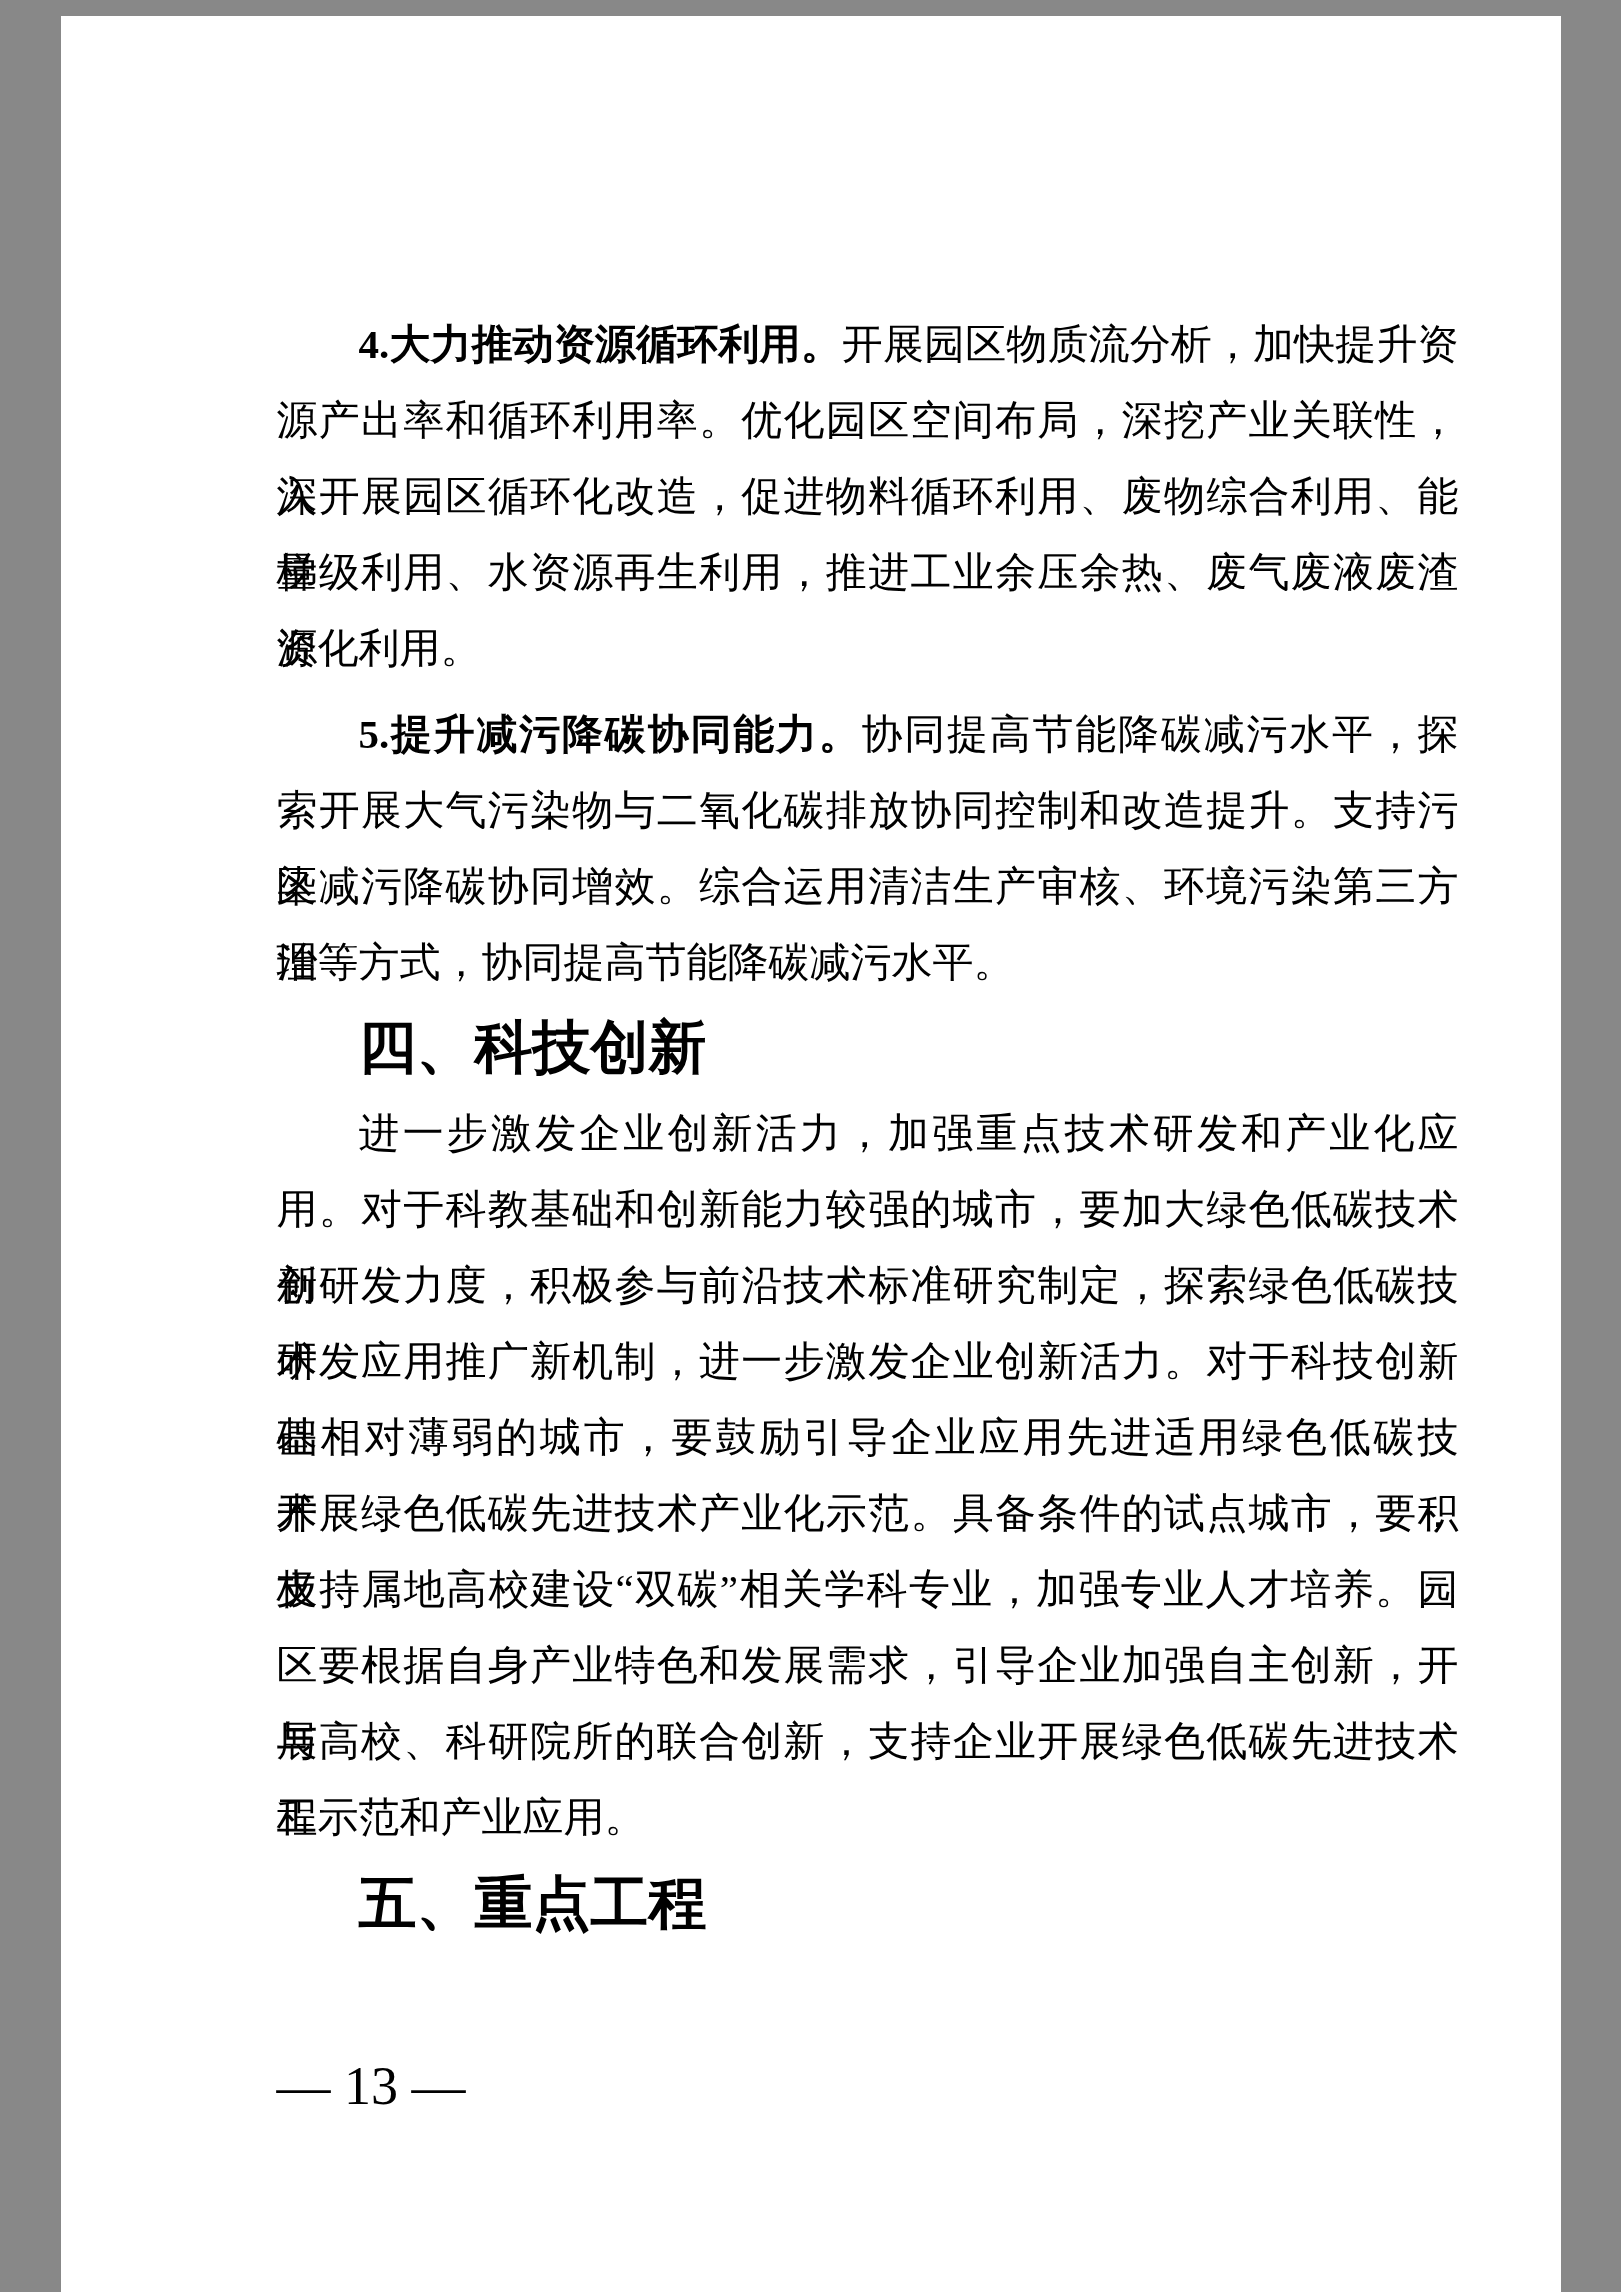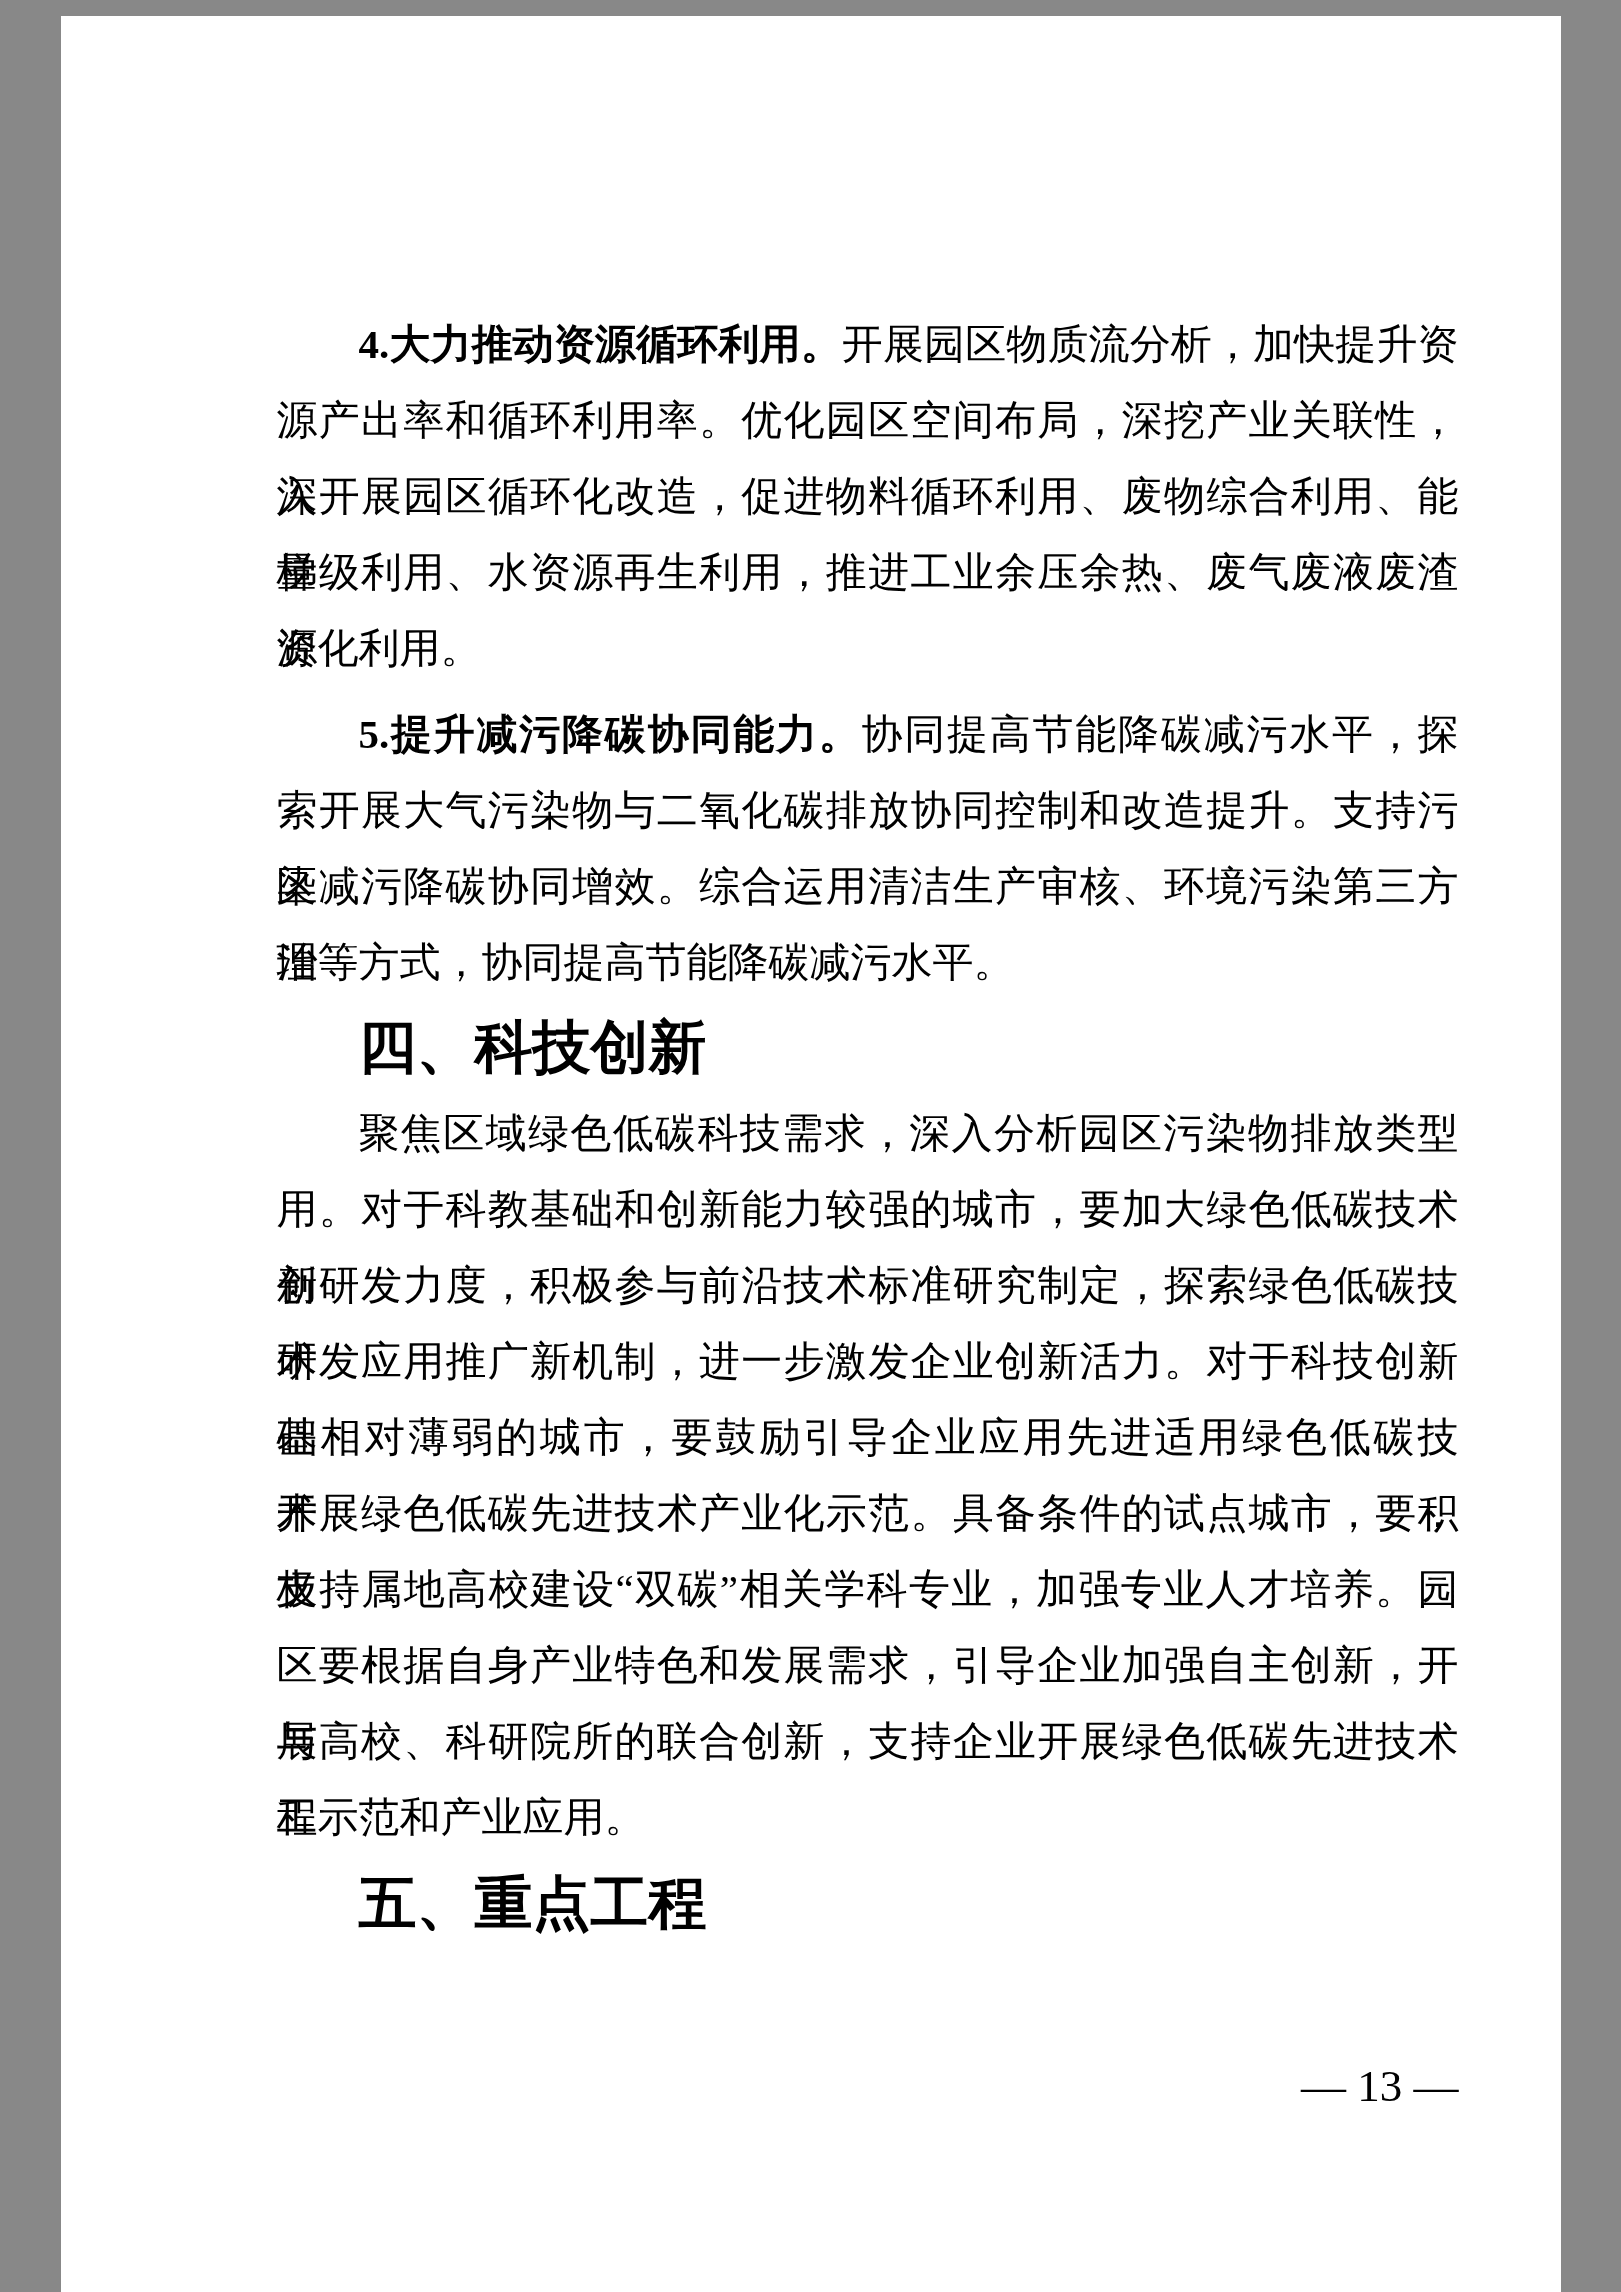--- a/index.html
+++ b/index.html
@@ -43,40 +43,39 @@
     font-size: 58px;
   }
   .lead { font-weight: 700; }
   .page-number {
     position: absolute;
     top: 2041px;
     left: 216px;
     width: 1182px;
     height: 59px;
     line-height: 59px;
-    font-size: 45px;
-    text-align: right;
+    font-size: 54px;
   }
 </style>
 </head>
 <body>
 
 <div class="page">
   <main class="text-block">
       <div class="line para-start fill"><span class="lead">4.大力推动资源循环利用。</span><span class="line-text">开展园区物质流分析，加快提升资</span></div>
       <div class="line fill"><span class="line-text">源产出率和循环利用率。优化园区空间布局，深挖产业关联性，深</span></div>
       <div class="line fill"><span class="line-text">入开展园区循环化改造，促进物料循环利用、废物综合利用、能量</span></div>
       <div class="line fill"><span class="line-text">梯级利用、水资源再生利用，推进工业余压余热、废气废液废渣资</span></div>
       <div class="line last"><span class="line-text">源化利用。</span></div>
       <div class="line para-start fill"><span class="lead">5.提升减污降碳协同能力。</span><span class="line-text">协同提高节能降碳减污水平，探</span></div>
       <div class="line fill"><span class="line-text">索开展大气污染物与二氧化碳排放协同控制和改造提升。支持污染</span></div>
       <div class="line fill"><span class="line-text">区减污降碳协同增效。综合运用清洁生产审核、环境污染第三方治</span></div>
       <div class="line last"><span class="line-text">理等方式，协同提高节能降碳减污水平。</span></div>
       <div class="line heading para-start last"><span class="line-text">四、科技创新</span></div>
-      <div class="line para-start fill"><span class="line-text">聚焦区域绿色低碳科技需求，深入分析园区污染物排放类型</span></div>
+      <div class="line para-start fill"><span class="line-text">进一步激发企业创新活力，加强重点技术研发和产业化应</span></div>
       <div class="line fill"><span class="line-text">用。对于科教基础和创新能力较强的城市，要加大绿色低碳技术创</span></div>
       <div class="line fill"><span class="line-text">新研发力度，积极参与前沿技术标准研究制定，探索绿色低碳技术</span></div>
       <div class="line fill"><span class="line-text">研发应用推广新机制，进一步激发企业创新活力。对于科技创新基</span></div>
       <div class="line fill"><span class="line-text">础相对薄弱的城市，要鼓励引导企业应用先进适用绿色低碳技术，</span></div>
       <div class="line fill"><span class="line-text">开展绿色低碳先进技术产业化示范。具备条件的试点城市，要积极</span></div>
       <div class="line fill"><span class="line-text">支持属地高校建设“双碳”相关学科专业，加强专业人才培养。园</span></div>
       <div class="line fill"><span class="line-text">区要根据自身产业特色和发展需求，引导企业加强自主创新，开展</span></div>
       <div class="line fill"><span class="line-text">与高校、科研院所的联合创新，支持企业开展绿色低碳先进技术工</span></div>
       <div class="line last"><span class="line-text">程示范和产业应用。</span></div>
       <div class="line heading para-start last"><span class="line-text">五、重点工程</span></div>

